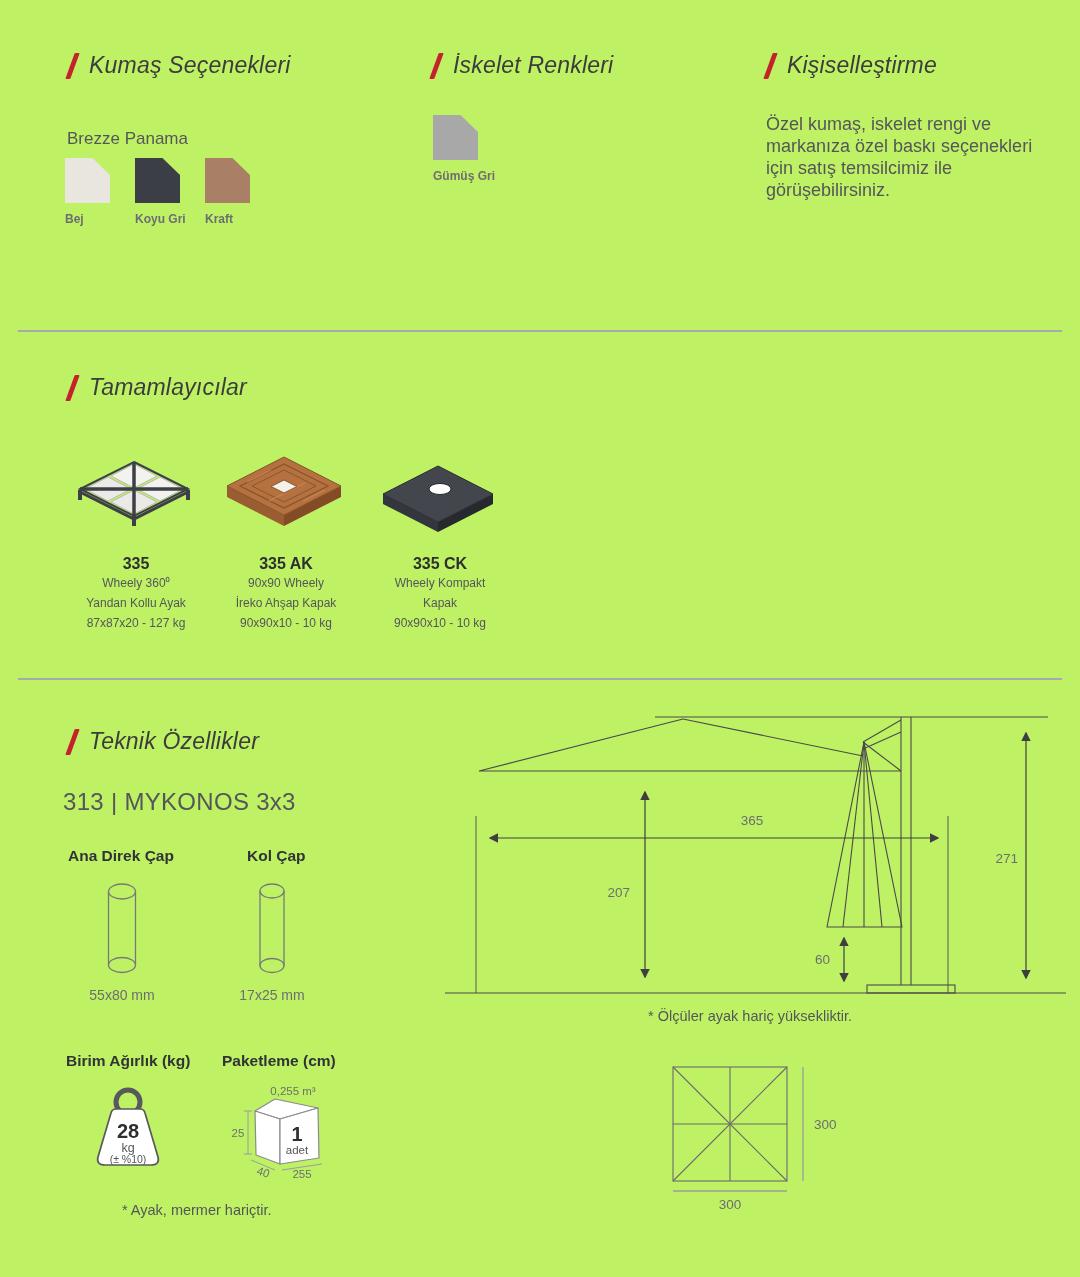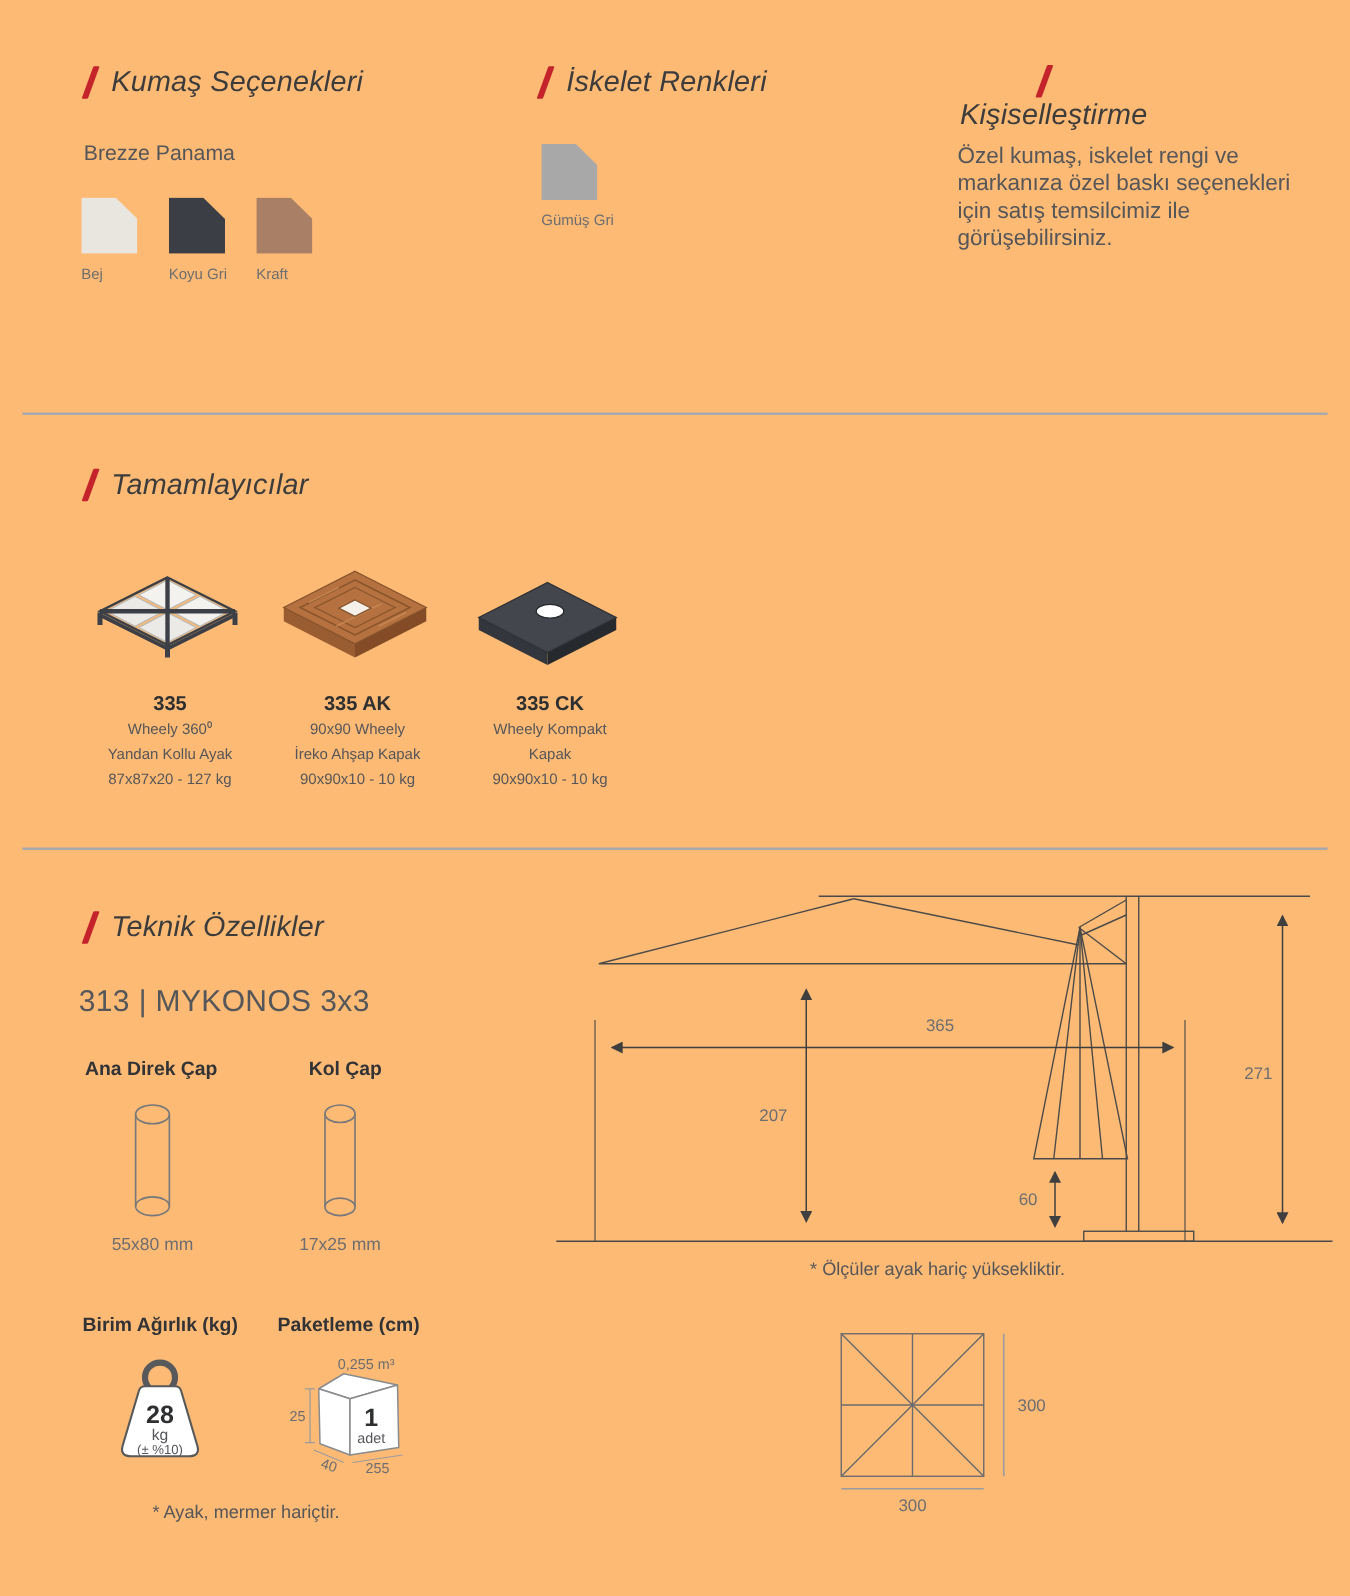--- a/index.html
+++ b/index.html
@@ -1,27 +1,27 @@
 <!DOCTYPE html>
 <html><head>
 <meta charset="utf-8">
 <style>
   * { margin:0; padding:0; box-sizing:border-box; }
   html,body { background:#fff; }
   body { font-family:"Liberation Sans", sans-serif; color:#58595b; }
-  #page { position:relative; width:1080px; height:1277px; background:#fdba74; overflow:hidden; margin:0 auto; }
+  #page { position:relative; width:1080px; height:1277px; background:#bef264; overflow:hidden; margin:0 auto; }
   .abs { position:absolute; }
 
   .sec-title { display:flex; align-items:center; }
   .slash { width:5px; height:26px; background:#c5232b; transform:skewX(-20deg); margin-right:14px; border-radius:1px; }
   .sec-title h2 { font-style:italic; font-weight:400; font-size:23px; color:#3c3c3c; letter-spacing:0.2px; white-space:nowrap; }
 
-  .collection { font-size:17px; color:#55565a; }
-
-  .swatch-row { display:flex; gap:24px; }
+  .collection { font-size:17px; color:#55565a;margin-top:16px; }
+
+  .swatch-row { display:flex; gap:24px;font-weight:bold; }
   .swatch { width:46px; }
   .chip { width:45px; height:45px; clip-path:polygon(0 0, 61% 0, 100% 38%, 100% 100%, 0 100%); }
   .chip-label { margin-top:9px; font-size:12px; color:#6d6e71; white-space:nowrap; }
 
   .pers-body { width:268px; font-size:18px; line-height:22px; color:#55565a; }
 
   .product { width:164px; text-align:center; }
   .product .img { height:102px; display:flex; align-items:center; justify-content:center; }
   .product .code { font-size:16px; font-weight:bold; color:#2e2f31; margin-top:8px; }
   .product .pline { font-size:12px; color:#55565a; line-height:20px; }
@@ -67,21 +67,21 @@
     <div class="slash"></div>
     <h2>İskelet Renkleri</h2>
   </div>
   <div class="abs swatch-row" style="left:433px; top:115px;">
     <div class="swatch">
       <div class="chip" style="background-color: rgb(168, 168, 168);"></div>
       <div class="chip-label">Gümüş Gri</div>
     </div>
   </div>
 
-  <div class="abs sec-title" style="left:768px; top:52px;flex-direction:column;">
+  <div class="abs sec-title" style="left:768px; top:52px;">
     <div class="slash"></div>
     <h2>Kişiselleştirme</h2>
   </div>
   <div class="abs pers-body" style="left:766px; top:113px;">Özel kumaş, iskelet rengi ve markanıza özel baskı seçenekleri için satış temsilcimiz ile görüşebilirsiniz.</div>
 
   <div class="abs divider" style="top:330px;"></div>
 
   <div class="abs sec-title" style="left:70px; top:374px;">
     <div class="slash"></div>
     <h2>Tamamlayıcılar</h2>

